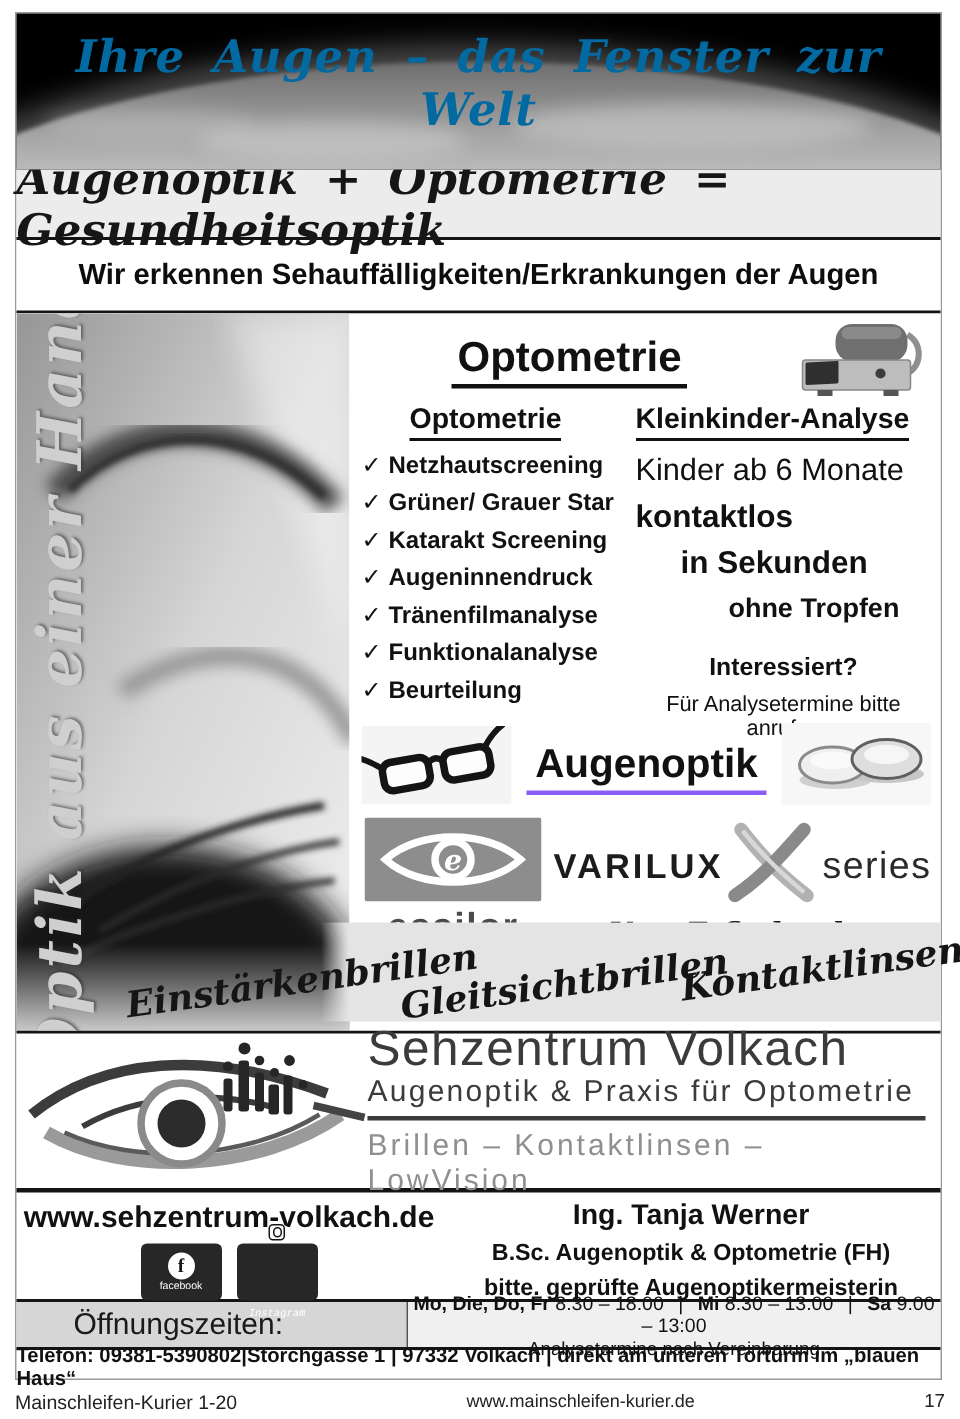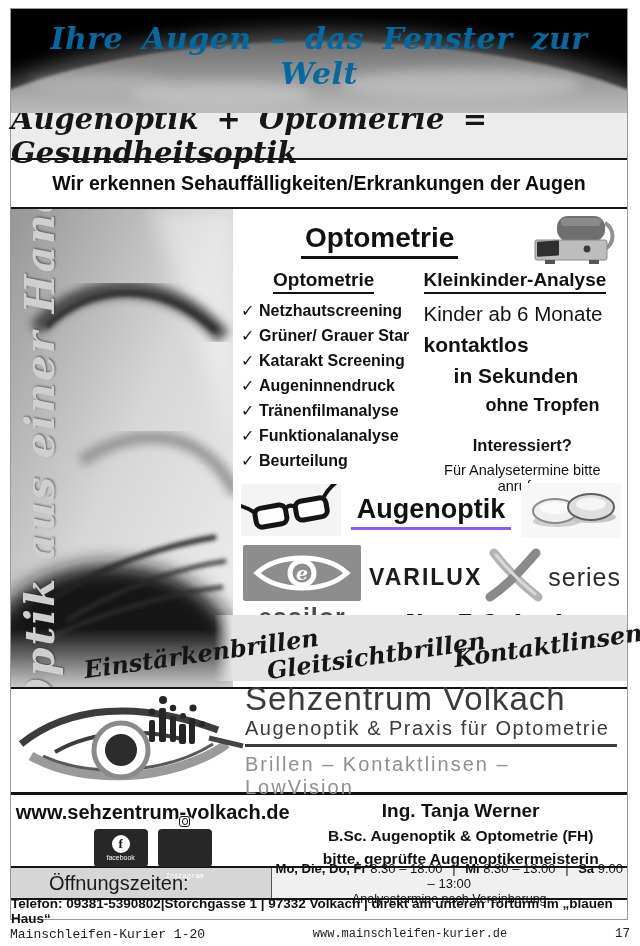--- a/index.html
+++ b/index.html
@@ -149,21 +149,21 @@
   .hours-line1 { font-size:13px; }
   .hours-line1 b { font-weight:bold; }
   .hours-sep { padding:0 6px; }
   .hours-note { font-size:12.5px; margin-top:1px; }
   
   .phoneline { height:21px; display:flex; align-items:center; justify-content:center; font-weight:bold; font-size:13.5px; }
   
   .footer {
     position:absolute; left:0; right:0; top:924px; height:20px;
     display:flex; justify-content:space-between; align-items:center; padding:0 10px;
-    font-family:Liberation Mono, monospace; color:#222;
+    font-family:Liberation Sans, sans-serif; color:#222;
   }
   .footer .f-left { font-size:13px; }
   .footer .f-center { font-size:12px; }
   .footer .f-right { font-size:12.5px; }
 </style>
 </head>
 <body>
 
 <div class="ad">
 

